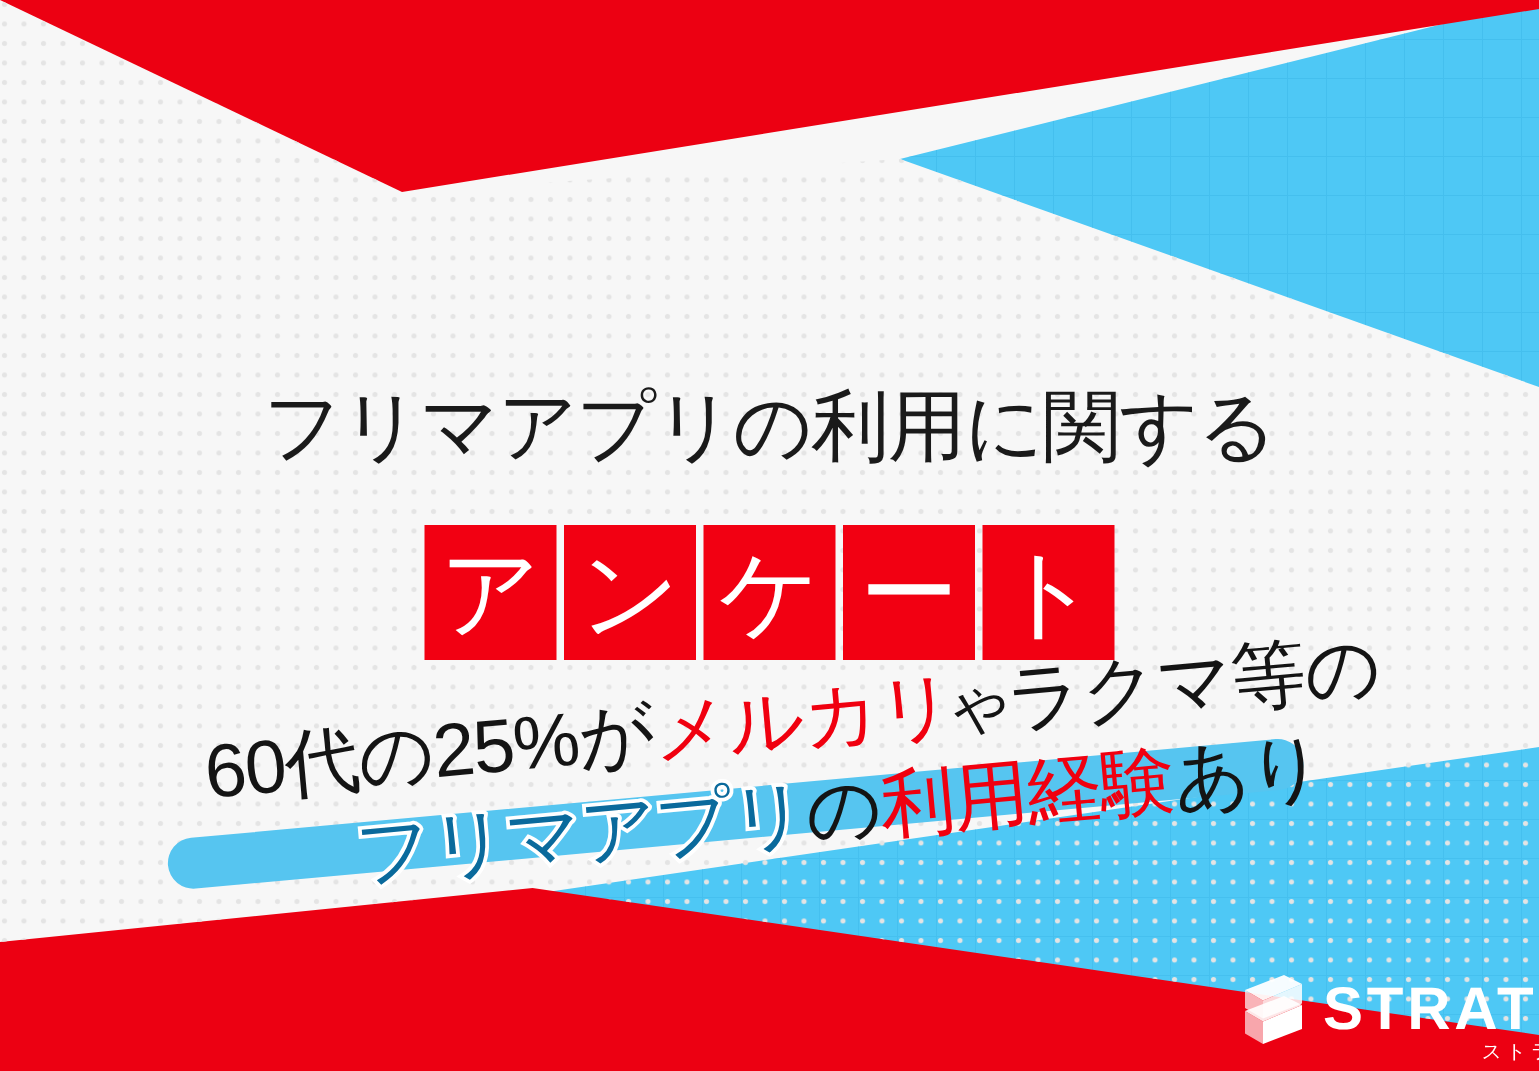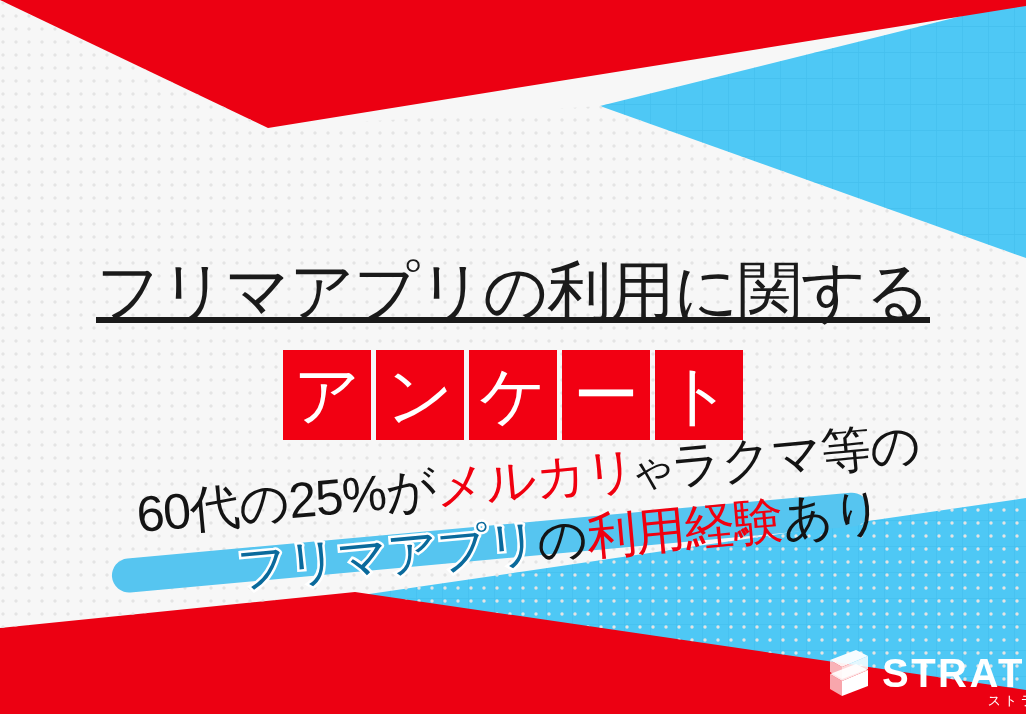--- a/index.html
+++ b/index.html
@@ -31,27 +31,26 @@
     width: 1026px;
     height: 714px;
   }
 
   .headline {
     position: absolute;
     left: 0;
     top: 258px;
     width: 1026px;
     text-align: center;
-    font-size: 64px;
+    font-size: 52px;
     line-height: 1.05;
     font-weight: 500;
     color: #1a1a1a;
     letter-spacing: -1px;
     white-space: nowrap;
-    text-decoration: underline;
   }
 
   .boxrow {
     position: absolute;
     left: 0;
     top: 350px;
     width: 1026px;
     display: flex;
     justify-content: center;
     gap: 5px;

